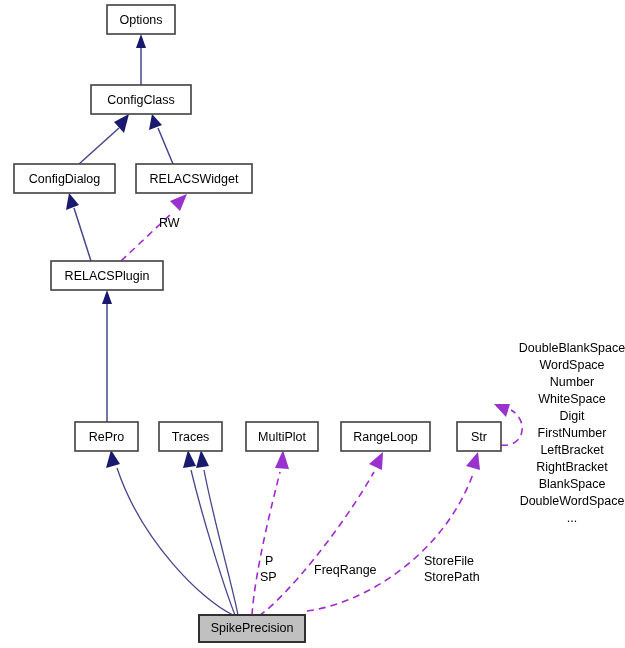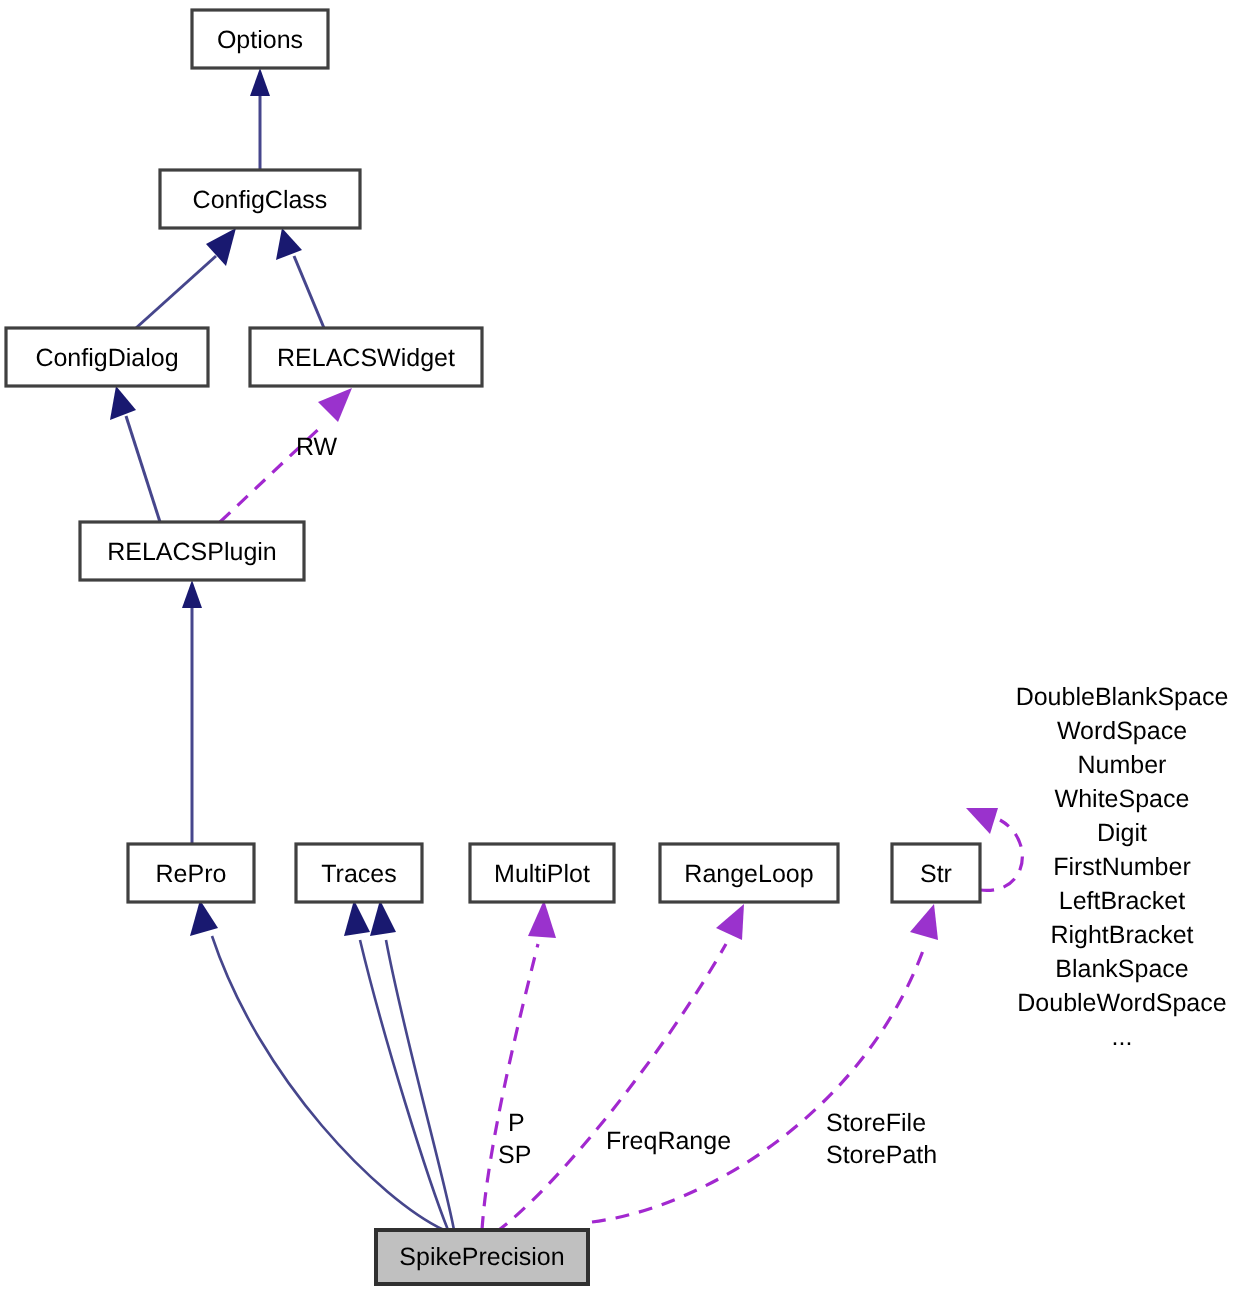--- a/index.html
+++ b/index.html
@@ -10,20 +10,21 @@
   body {
     width: 625px;
     height: 648px;
     font-family: "Liberation Sans", sans-serif;
     overflow: hidden;
   }
   #diagram-root {
     position: relative;
     width: 504px;
     height: 648px;
+    margin-left: 11px;
   }
   svg#uml {
     display: block;
     width: 625px;
     height: 648px;
   }
   .cls-box {
     fill: #ffffff;
     stroke: #404040;
     stroke-width: 1.6;

